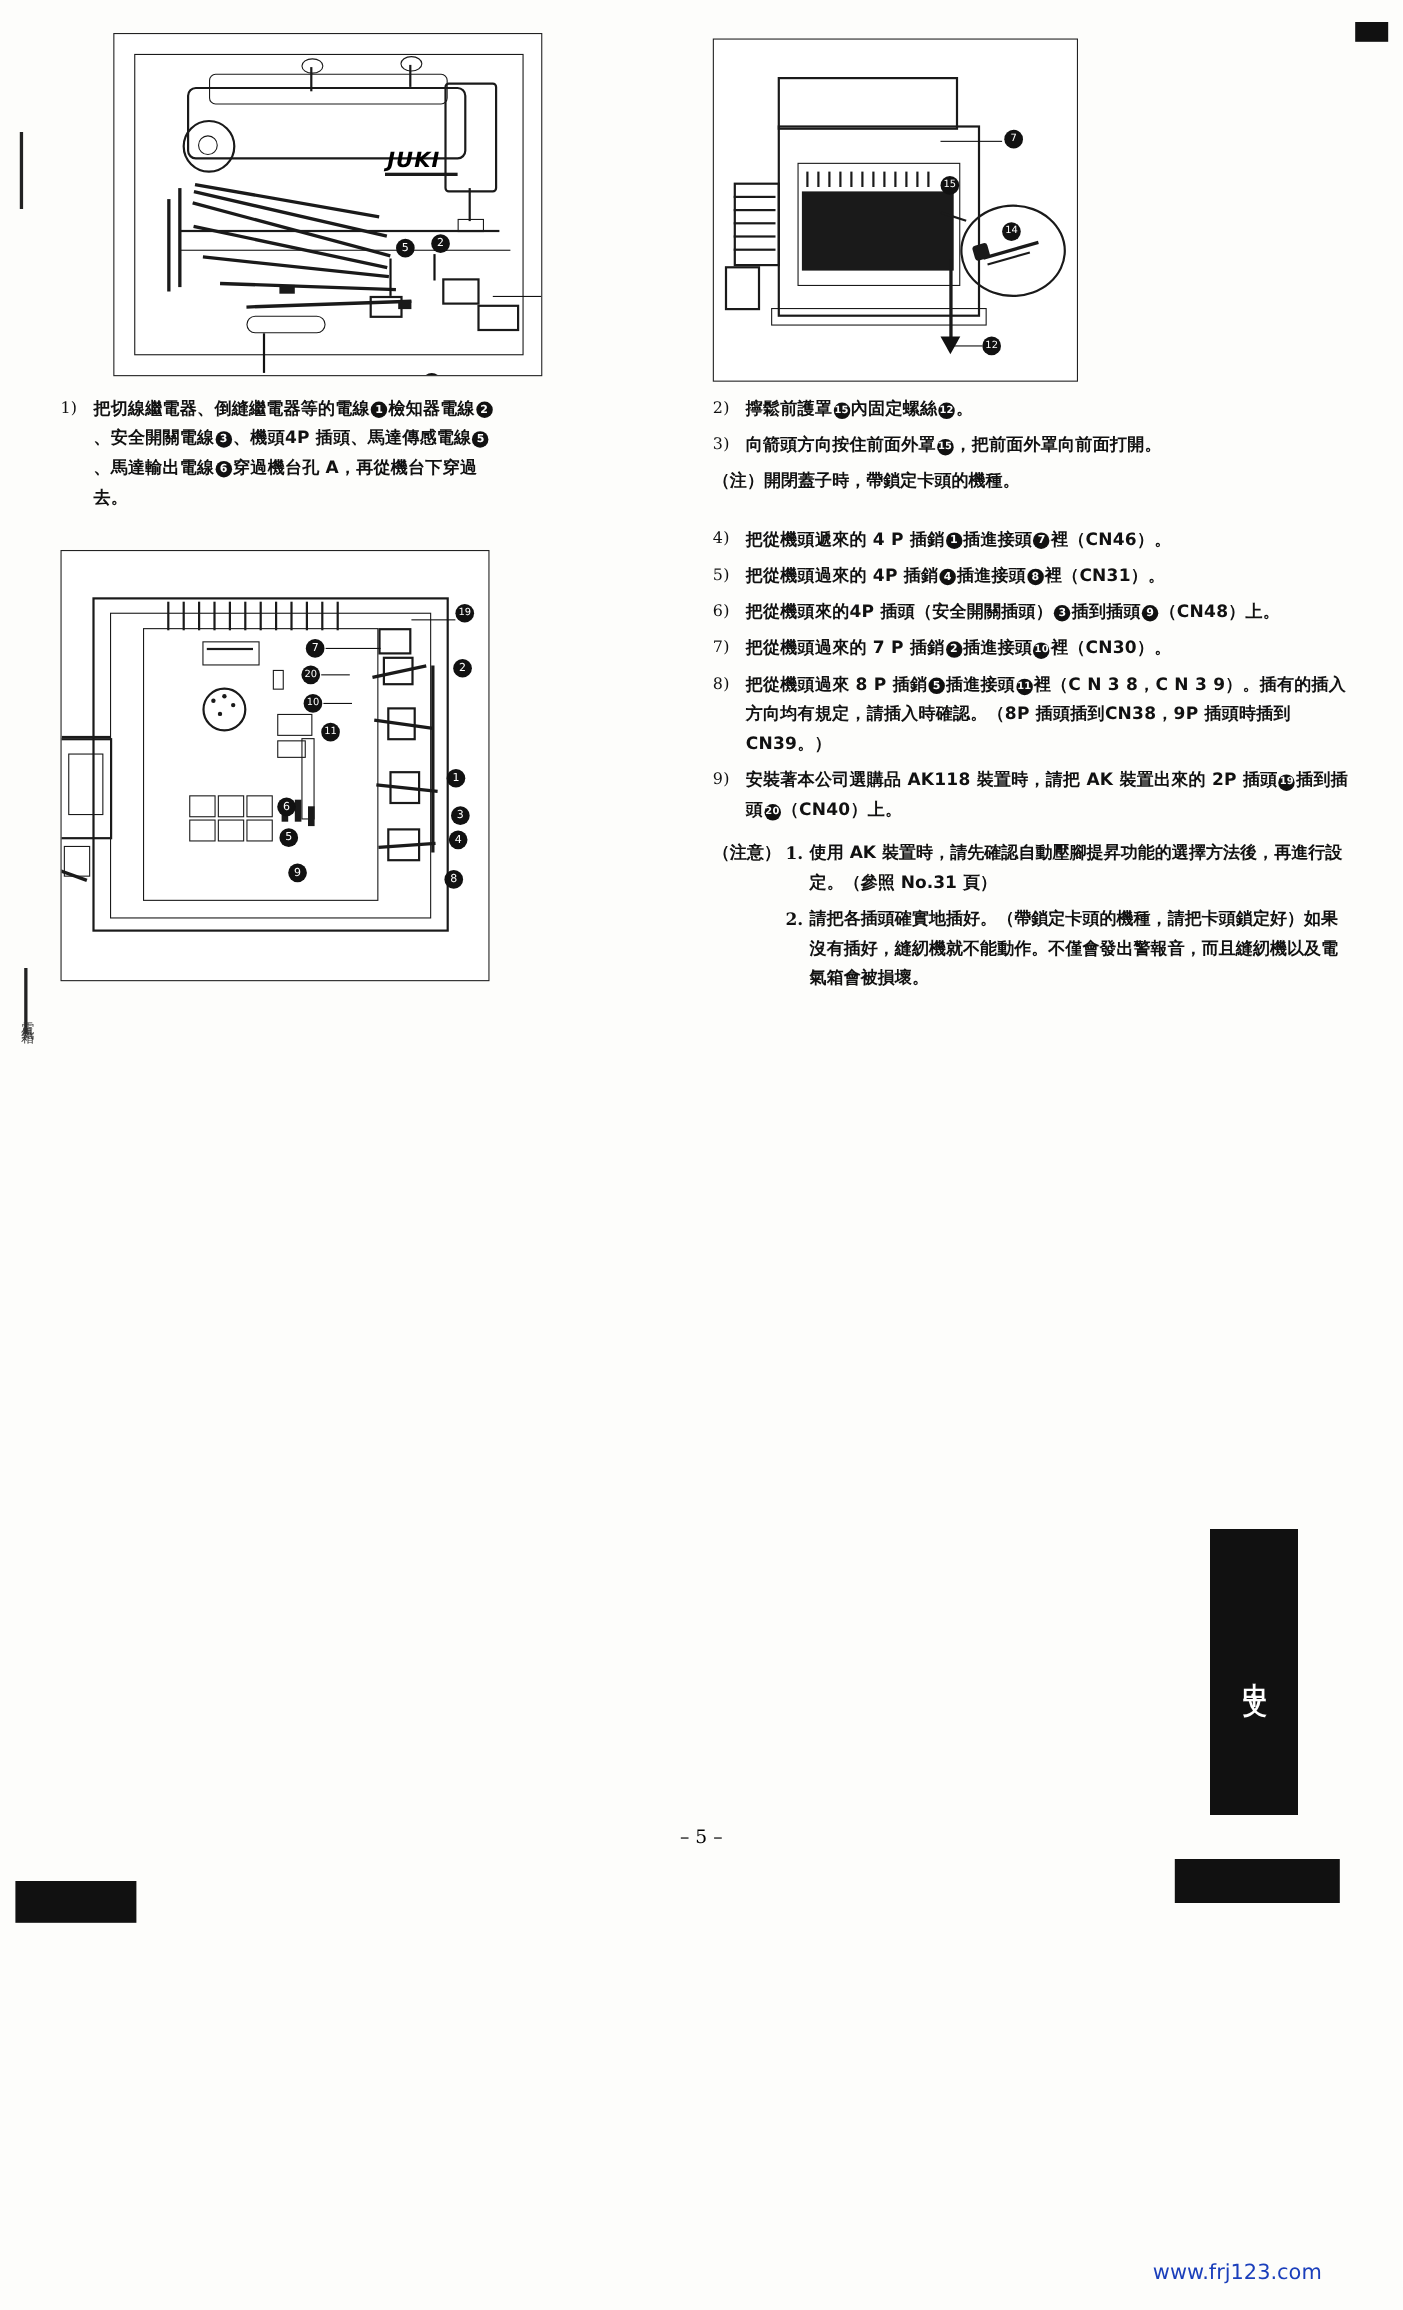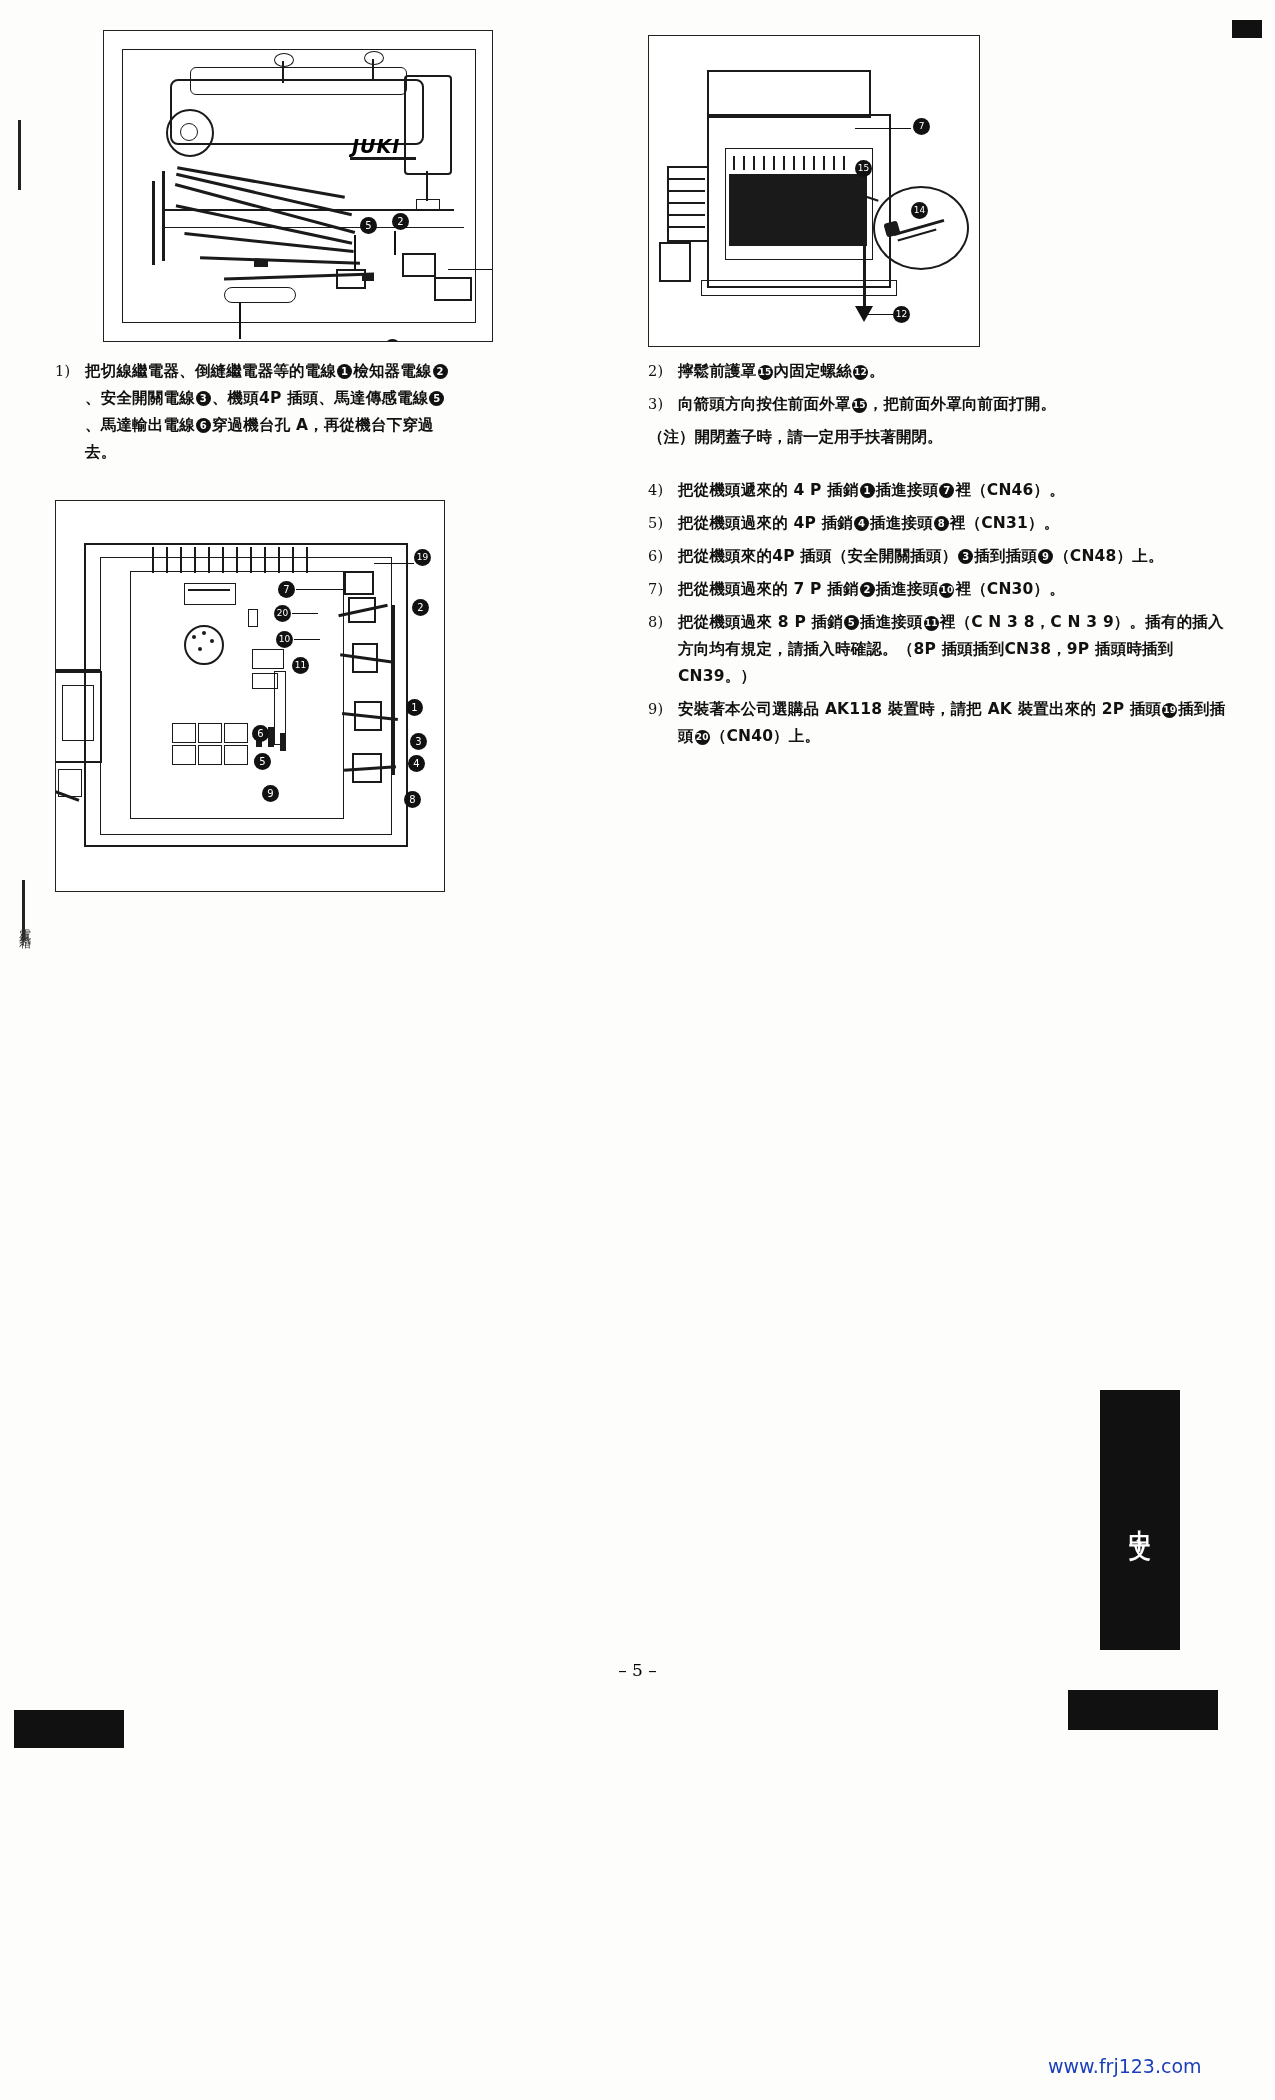--- a/index.html
+++ b/index.html
@@ -385,21 +385,21 @@
 
     <div class="para">
       <div class="num">3)</div>
       <div class="body cjk">
         向箭頭方向按住前面外罩<span class="bullet sm">15</span>，把前面外罩向前面打開。
       </div>
     </div>
 
     <div class="hang" style="margin-top:6px;">
       <div class="lbl">（注）</div>
-      <div class="bd">開閉蓋子時，請一定用手扶著開閉。</div>
+      <div class="bd">開閉蓋子時，帶鎖定卡頭的機種。</div>
     </div>
 
     <div style="height:26px;"></div>
 
     <div class="para">
       <div class="num">4)</div>
       <div class="body cjk">
         把從機頭遞來的 4 P 插銷<span class="bullet">1</span>插進接頭<span class="bullet">7</span>裡（CN46）。
       </div>
     </div>
@@ -432,20 +432,33 @@
       </div>
     </div>
 
     <div class="para">
       <div class="num">9)</div>
       <div class="body cjk">
         安裝著本公司選購品 AK118 裝置時，請把 AK 裝置出來的 2P 插頭<span class="bullet sm">19</span>插到插頭<span class="bullet sm">20</span>（CN40）上。
       </div>
     </div>
 
+    <div class="hang" style="margin-top:12px; align-items:flex-start;">
+      <div class="lbl" style="padding-right:4px;">（注意）</div>
+      <div style="flex:1;">
+        <div class="sub-item">
+          <div class="sn">1.</div>
+          <div class="sb">使用 AK 裝置時，請先確認自動壓腳提昇功能的選擇方法後，再進行設定。（參照 No.31 頁）</div>
+        </div>
+        <div class="sub-item" style="margin-top:6px;">
+          <div class="sn">2.</div>
+          <div class="sb">請把各插頭確實地插好。（帶鎖定卡頭的機種，請把卡頭鎖定好）如果沒有插好，縫紉機就不能動作。不僅會發出警報音，而且縫紉機以及電氣箱會被損壞。</div>
+        </div>
+      </div>
+    </div>
   </div>
 
   <div class="side-tab" style="left:1100px; top:1390px; width:80px; height:260px;">
     <span>中文</span>
   </div>
 
   <div class="page-number" style="top:1660px;">– 5 –</div>
 
   <div class="watermark" style="left:1048px; top:2055px;">www.frj123.com</div>
 

